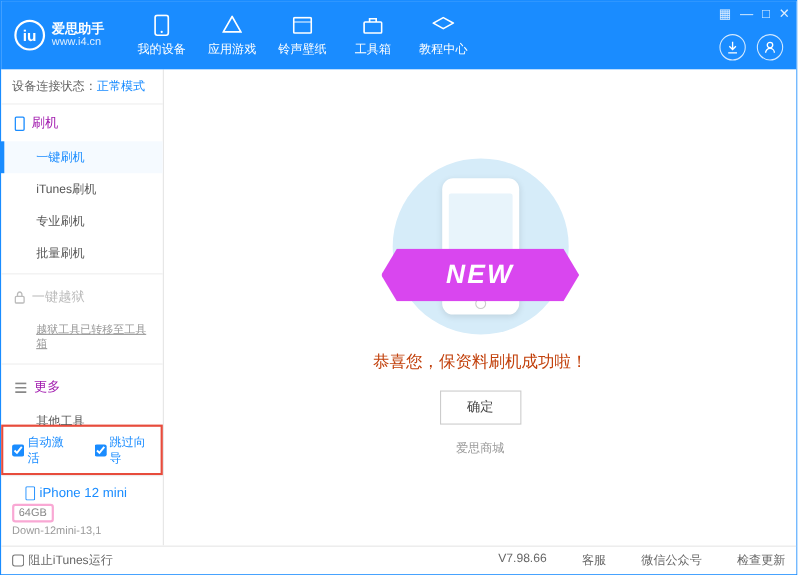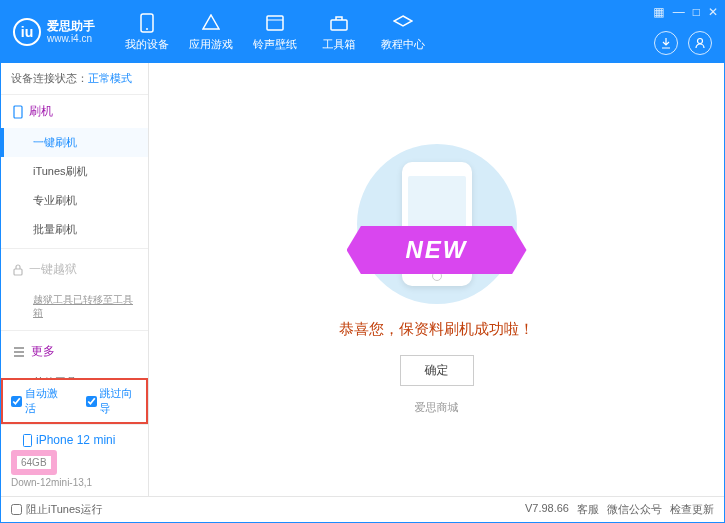--- a/index.html
+++ b/index.html
@@ -25,35 +25,35 @@
 .menu { flex: 1; overflow-y: auto; }
 .menu-group { padding: 8px 12px; color: #a21caf; display: flex; align-items: center; gap: 6px; }
 .menu-sub { padding: 7px 12px 7px 32px; color: #555; cursor: pointer; font-size: 11px; }
 .menu-sub.active { color: #1a8cff; border-left: 3px solid #1a8cff; background: #f5faff; padding-left: 29px; }
 .menu-sub.note { color: #999; font-size: 10px; line-height: 1.3; text-decoration: underline; }
 .menu-sep { height: 1px; background: #eee; margin: 4px 0; }
 .checkbox-row { border: 2px solid #e74c3c; padding: 6px 8px; display: flex; gap: 22px; font-size: 11px; color: #1a8cff; }
 .checkbox-row label { display: flex; align-items: center; gap: 3px; cursor: pointer; }
 .device-info { padding: 8px 10px; border-top: 1px solid #eee; }
 .device-name { color: #1a8cff; font-size: 12px; display: flex; align-items: center; gap: 4px; padding-left: 12px; }
-.device-badge { display: inline-block; border: 6px solid #f9a8d4; border-radius: 3px; padding: 1px 4px; font-size: 10px; color: #888; margin-top: 3px; }
+.device-badge { display: inline-block; border: 2px solid #f9a8d4; border-radius: 3px; padding: 1px 4px; font-size: 10px; color: #888; margin-top: 3px; }
 .device-sub { font-size: 10px; color: #999; margin-top: 2px; }
 .main { flex: 1; position: relative; display: flex; flex-direction: column; align-items: center; justify-content: center; }
 .illus { width: 160px; height: 160px; position: relative; margin-bottom: 16px; }
 .illus-bg { width: 160px; height: 160px; background: #d6ecf9; border-radius: 50%; position: absolute; }
 .illus-phone { position: absolute; left: 45px; top: 18px; width: 70px; height: 124px; background: #fff; border-radius: 10px; box-shadow: 0 2px 6px rgba(0,0,0,0.1); }
 .illus-screen { position: absolute; left: 6px; top: 14px; right: 6px; bottom: 18px; background: #e8f4fb; border-radius: 2px; }
 .illus-home { position: absolute; bottom: 5px; left: 50%; transform: translateX(-50%); width: 10px; height: 10px; border: 1px solid #ccc; border-radius: 50%; }
 .illus-ribbon { position: absolute; bottom: 30px; left: -10px; right: -10px; height: 48px; background: #d946ef; display: flex; align-items: center; justify-content: center; color: #fff; font-weight: bold; font-size: 24px; font-style: italic; letter-spacing: 2px; clip-path: polygon(0 50%, 8% 0, 92% 0, 100% 50%, 92% 100%, 8% 100%); }
 .success-text { font-size: 15px; color: #c2410c; margin-bottom: 16px; }
 .confirm-btn { padding: 6px 24px; border: 1px solid #ccc; background: #fff; cursor: pointer; font-size: 12px; color: #444; margin-bottom: 14px; }
 .log-link { font-size: 11px; color: #999; cursor: pointer; }
 .footer { height: 26px; border-top: 1px solid #e5e5e5; display: flex; align-items: center; padding: 0 10px; font-size: 11px; color: #666; }
 .footer-left { display: flex; align-items: center; gap: 4px; }
-.footer-right { margin-left: auto; display: flex; gap: 8px; justify-content: space-between; }
+.footer-right { margin-left: auto; display: flex; gap: 32px; justify-content: space-between; }
 .footer-right span { cursor: pointer; }
 input[type=checkbox] { accent-color: #1a8cff; width: 11px; height: 11px; }
 svg { display: block; }
 </style>
 </head>
 <body>
 
 <div class="window">
   <div class="header">
     <div class="logo-area">

